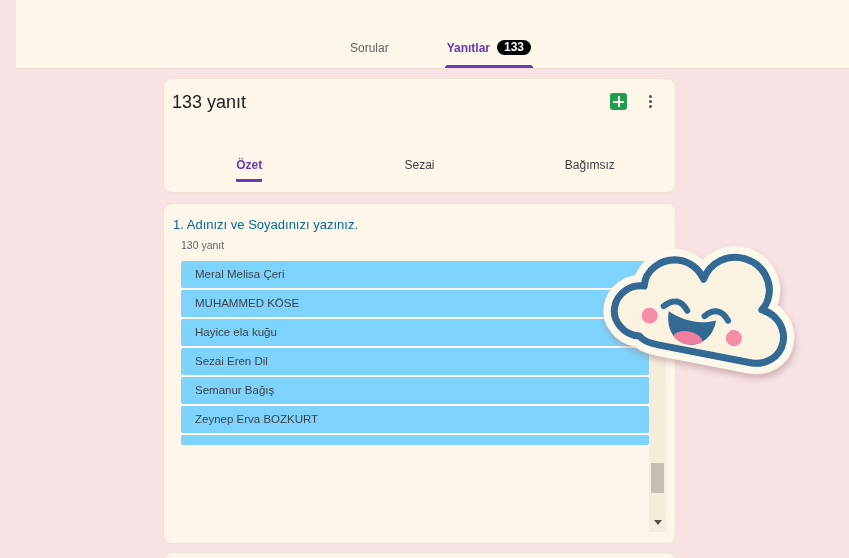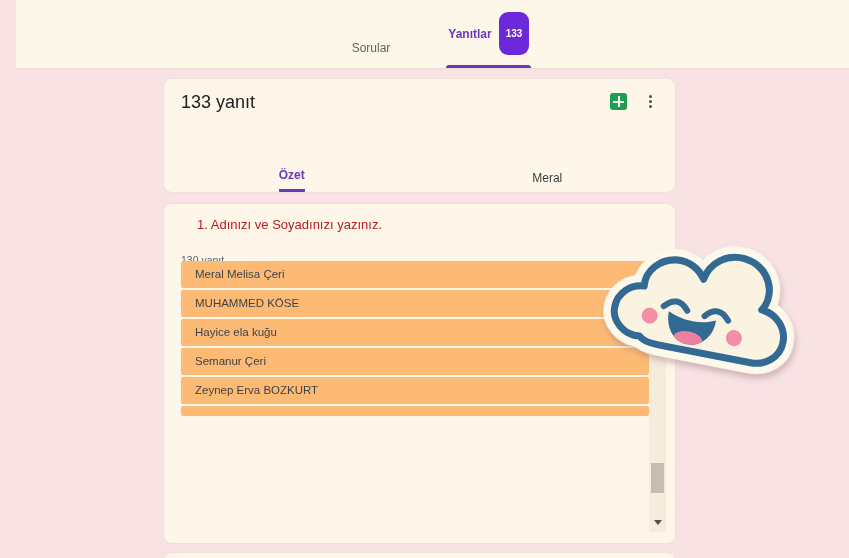--- a/index.html
+++ b/index.html
@@ -21,36 +21,36 @@
   .top-tab {
     position:relative; display:flex; align-items:center; gap:7px;
     font-size:12px; color:#5f6368; padding:0 2px 13px 2px; cursor:pointer;
   }
   .top-tab.active { color:#673ab7; font-weight:bold;margin-left:28px; }
   .top-tab.active .tab-underline {
     position:absolute; left:0; right:0; bottom:0; height:3px;
     background:#673ab7; border-radius:3px 3px 0 0;
   }
   .count-badge {
-    background:#6d28d9; color:#fff; font-size:10px; font-weight:bold;
-    border-radius:9px; padding:16px 7px; line-height:11px;
+    background:#000000; color:#fff; font-size:12px; font-weight:bold;
+    border-radius:9px; padding:2px 7px; line-height:11px;
   }
 
   
   .card {
     position:absolute; left:163px; width:513px;
     background:#fdf6e9; border:1px solid #f1e0da; border-radius:9px;
   }
   .card-header { top:78px; height:115px; }
   .card-question { top:203px; height:341px; }
   .card-next { top:552px; height:14px; border-radius:9px 9px 0 0; }
 
   
   .resp-title {
-    position:absolute; left:17px; top:13px;
+    position:absolute; left:8px; top:13px;
     font-size:18px; color:#202124;
   }
   .header-actions {
     position:absolute; right:18px; top:13px; display:flex; align-items:center; gap:16px;
   }
   .sheets-icon {
     width:17px; height:17px; background:#1e9e53; border-radius:3px;
     position:relative; cursor:pointer;
   }
   .sheets-icon:before, .sheets-icon:after {
@@ -74,40 +74,40 @@
   }
   .switch .knob {
     position:absolute; right:-2px; top:-3px; width:16px; height:16px;
     border-radius:50%; background:#673ab7;
   }
 
   .summary-tabs {
     position:absolute; left:0; right:0; bottom:0; height:34px; display:flex;
   }
   .summary-tab {
-    flex:1; display:flex; justify-content:center; align-items:flex-end;
+    flex:1; display:flex; justify-content:center; align-items:flex-start;
     font-size:12px; color:#3f4043; cursor:pointer;
   }
   .summary-tab span { padding-bottom:7px; }
   .summary-tab.active span {
     color:#673ab7; font-weight:bold;
     border-bottom:3px solid #673ab7; border-radius:0 0 1px 1px;
   }
 
   
-  .q-title { position:absolute; left:33px; top:13px; font-size:13px; color:#b91c1c; }
-  .q-count { position:absolute; left:17px; top:50px; font-size:10.5px; color:#5f6368; }
+  .q-title { position:absolute; left:9px; top:13px; font-size:13px; color:#0369a1; }
+  .q-count { position:absolute; left:17px; top:35px; font-size:10.5px; color:#5f6368; }
 
   .answer-list {
     position:absolute; left:17px; top:57px; width:485px; height:271px;
     overflow:hidden;
   }
   .answer-rows { position:absolute; left:0; top:0; right:17px; }
   .answer-row {
-    height:27px; margin-bottom:2px; background:#fdba74; border-radius:2px;
+    height:27px; margin-bottom:2px; background:#7dd3fc; border-radius:2px;
     font-size:11.5px; color:#3f4347; line-height:27px; padding-left:14px;
     white-space:nowrap; overflow:hidden;
   }
   .answer-row.partial { height:10px; margin-bottom:0; }
 
   .scrollbar {
     position:absolute; right:0; top:0; bottom:0; width:17px;
     background:#f6ecdb;
   }
   .scroll-btn {
@@ -159,35 +159,39 @@
     <div class="switch">
       <span class="track"></span>
       <span class="knob"></span>
     </div>
   </div>
   <div class="summary-tabs">
     <div class="summary-tab active">
       <span>Özet</span>
     </div>
     <div class="summary-tab">
-      <span>Meral</span>
+      <span>Sezai</span>
+    </div>
+    <div class="summary-tab">
+      <span>Bağımsız</span>
     </div>
   </div>
 </div>
 
 <div class="card card-question">
   <div class="q-title">1. Adınızı ve Soyadınızı yazınız.</div>
   <div class="q-count">130 yanıt</div>
 
   <div class="answer-list">
     <div class="answer-rows">
       <div class="answer-row">Meral Melisa Çeri</div>
       <div class="answer-row">MUHAMMED KÖSE</div>
       <div class="answer-row">Hayice ela kuğu</div>
-      <div class="answer-row">Semanur Çeri</div>
+      <div class="answer-row">Sezai Eren Dil</div>
+      <div class="answer-row">Semanur Bağış</div>
       <div class="answer-row">Zeynep Erva BOZKURT</div>
       <div class="answer-row partial"></div>
     </div>
     <div class="scrollbar">
       <div class="scroll-btn up">
           <span class="tri-up"></span>
         </div>
       <div class="scroll-thumb"></div>
       <div class="scroll-btn down">
           <span class="tri-down"></span>

